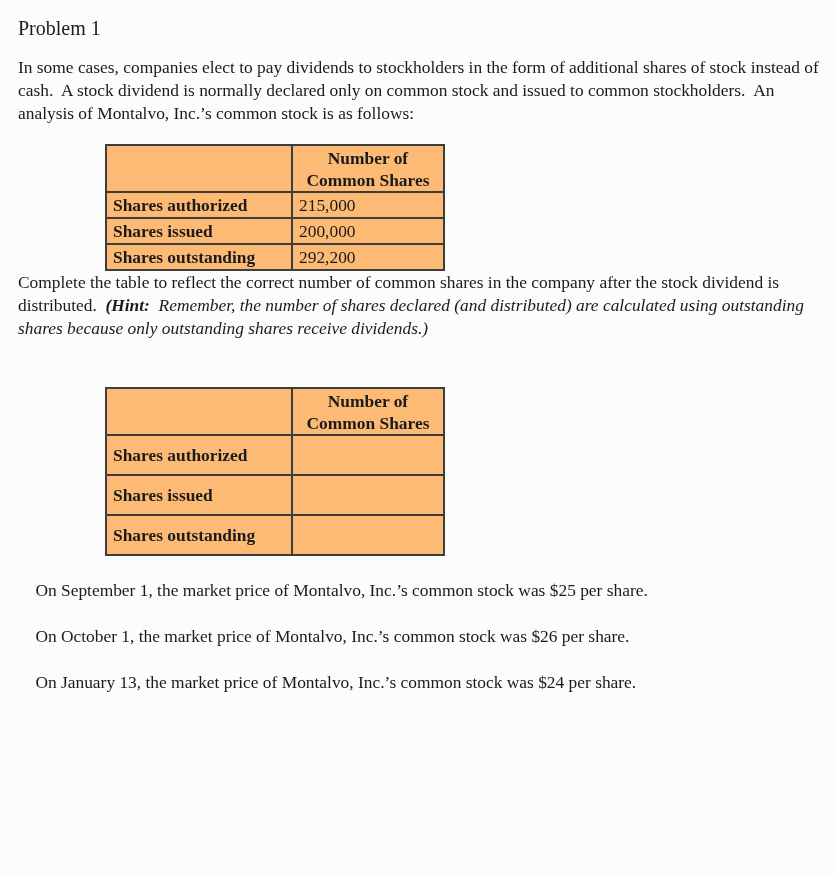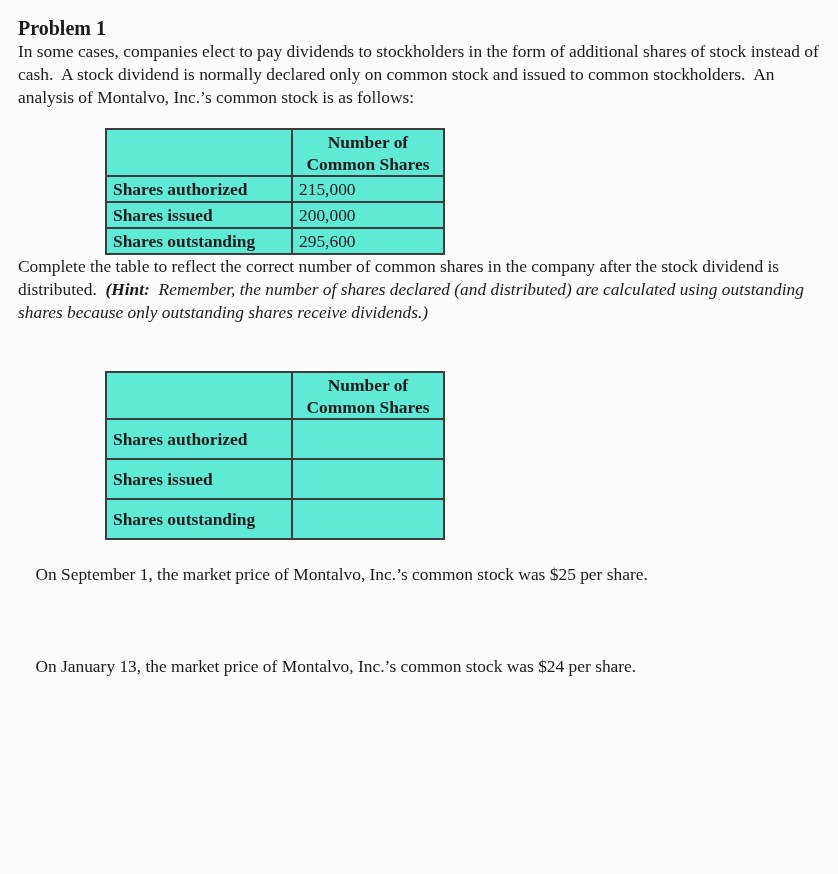--- a/index.html
+++ b/index.html
@@ -14,42 +14,42 @@
     overflow: hidden;
   }
   .page {
     box-sizing: border-box;
     width: 838px;
     height: 874px;
     padding: 16px 18px 0 18px;
   }
   .doc-title {
     font-size: 20px;
-    font-weight: bold;
+    font-weight: normal;
     line-height: 24px;
-    margin: 0 0 0 0;
+    margin: 0 0 16px 0;
   }
   p.para {
     margin: 0;
     width: 804px;
     white-space: pre-wrap;
   }
   .para-intro        { margin-top: 25px; }
   .para-declaration  { margin-top: 49px; }
   .para-task         { margin-top: 21px; }
   .para-prices       { margin-top: 44px; }
   .para-journal      { margin-top: 22px; }
   .it  { font-style: italic; }
   .bit { font-style: italic; font-weight: bold; }
   .ul  { text-underline-offset: 2px; }
   table.shares-table {
     border-collapse: collapse;
     margin-left: 87px;
     table-layout: fixed;
-    background: #5eead4;
+    background: #fdba74;
   }
   .shares-table.first  { margin-top: 19px; }
   .shares-table.second { margin-top: 47px; }
   .shares-table td, .shares-table th {
     border: 2px solid #3d3d3d;
     padding: 0 6px;
     font-size: 17.4px;
     overflow: hidden;
   }
   .col-label { width: 186px; }
@@ -102,21 +102,21 @@
       <tr>
         <td class="label">Shares authorized</td>
         <td class="value">215,000</td>
       </tr>
       <tr>
         <td class="label">Shares issued</td>
         <td class="value">200,000</td>
       </tr>
       <tr>
         <td class="label">Shares outstanding</td>
-        <td class="value">295,600</td>
+        <td class="value">292,200</td>
       </tr>
     </tbody>
   </table>
 
 
   <p class="para para-task"><span>Complete the table to reflect the correct number of common shares in the company after the stock dividend is distributed.  </span><span class="bit">(Hint:</span><span class="it">  Remember, the number of shares declared (and distributed) are calculated using </span><span class="it ul">outstanding</span><span class="it"> shares because only outstanding shares receive dividends.)</span></p>
 
   <table class="shares-table second">
     <colgroup>
         <col class="col-label">
@@ -142,18 +142,18 @@
       </tr>
       <tr>
         <td class="label">Shares outstanding</td>
         <td class="value"></td>
       </tr>
     </tbody>
   </table>
 
   <p class="para para-prices">
     <span class="price-line">On September 1, the market price of Montalvo, Inc.’s common stock was $25 per share.</span><br>
-    <br>
+    <span class="price-line">On October 1, the market price of Montalvo, Inc.’s common stock was $26 per share.</span><br>
     <span class="price-line">On January 13, the market price of Montalvo, Inc.’s common stock was $24 per share.</span>
   </p>
 
 
 </div>
 
 </body></html>

